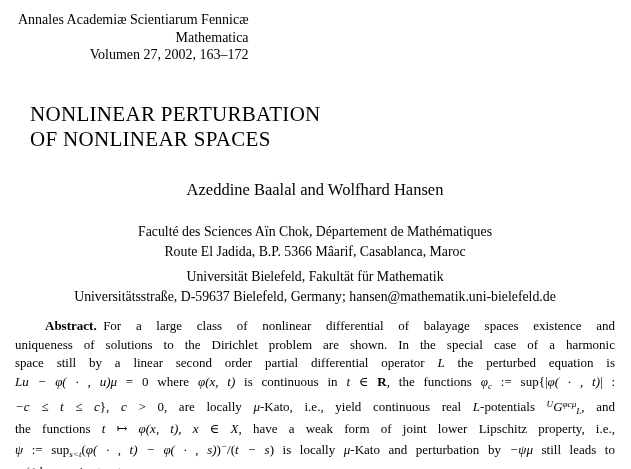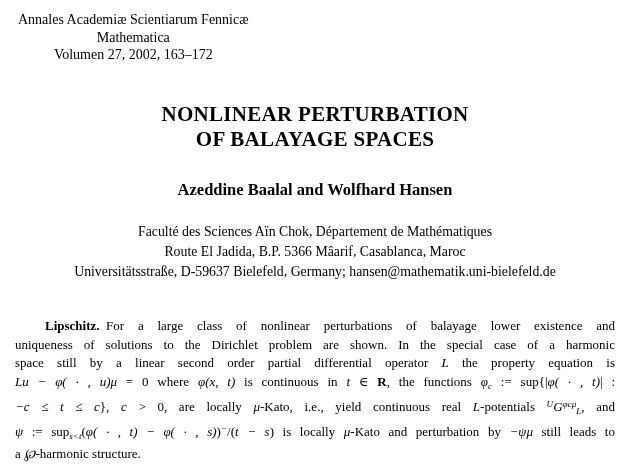--- a/index.html
+++ b/index.html
@@ -11,41 +11,41 @@
     color: #000000;
     font-family: "Liberation Serif", "DejaVu Serif", serif;
     overflow: hidden;
   }
   .journal-header {
     position: absolute;
     top: 11px;
     left: 18px;
     font-size: 14px;
     line-height: 17.5px;
-    text-align: center;
+    text-align: right;
   }
   .paper-title {
     position: absolute;
     top: 102px;
-    left: 15px;
+    left: 30px;
     width: 600px;
-    text-align: center;
+    text-align: left;
     font-size: 21px;
-    font-weight: bold;
+    font-weight: normal;
     line-height: 24.5px;
     letter-spacing: 0.3px;
   }
   .authors-line {
     position: absolute;
     top: 180px;
     left: 15px;
     width: 600px;
     text-align: center;
     font-size: 16.5px;
-    font-weight: bold;
+    font-weight: normal;
   }
   .affiliations {
     position: absolute;
     top: 222px;
     left: 15px;
     width: 600px;
     text-align: center;
     font-size: 13.8px;
     line-height: 20px;
   }
@@ -79,34 +79,36 @@
 <div class="page">
 
   <div class="journal-header">
     <div>Annales Academiæ Scientiarum Fennicæ</div>
     <div>Mathematica</div>
     <div>Volumen 27, 2002, 163–172</div>
   </div>
 
   <div class="paper-title">
     <div>NONLINEAR PERTURBATION</div>
-    <div>OF BALAYAGE SPACES</div>
+    <div>OF NONLINEAR SPACES</div>
   </div>
 
   <div class="authors-line">Azeddine Baalal and Wolfhard Hansen</div>
 
   <div class="affiliations">
     <div class="affil-line">Faculté des Sciences Aïn Chok, Département de Mathématiques</div>
     <div class="affil-line">Route El Jadida, B.P. 5366 Mâarif, Casablanca, Maroc</div>
+    <div class="affil-line group2-start">Universität Bielefeld, Fakultät für Mathematik</div>
     <div class="affil-line">Universitätsstraße, D-59637 Bielefeld, Germany; hansen@mathematik.uni-bielefeld.de</div>
   </div>
 
   <div class="abstract">
-    <div class="abs-line first"><span class="s-b">Lipschitz.</span><span class="s-n"> For a large class of nonlinear perturbations of balayage lower existence and</span></div>
+    <div class="abs-line first"><span class="s-b">Abstract.</span><span class="s-n"> For a large class of nonlinear differential of balayage spaces existence and</span></div>
     <div class="abs-line"><span class="s-n">uniqueness of solutions to the Dirichlet problem are shown. In the special case of a harmonic</span></div>
-    <div class="abs-line"><span class="s-n">space still by a linear second order partial differential operator </span><span class="s-i">L</span><span class="s-n"> the property equation is</span></div>
+    <div class="abs-line"><span class="s-n">space still by a linear second order partial differential operator </span><span class="s-i">L</span><span class="s-n"> the perturbed equation is</span></div>
     <div class="abs-line"><span class="s-i">Lu − φ( · , u)μ</span><span class="s-n"> = 0 where </span><span class="s-i">φ(x, t)</span><span class="s-n"> is continuous in </span><span class="s-i">t</span><span class="s-n"> ∈ </span><span class="s-b">R</span><span class="s-n">, the functions </span><span class="s-i">φ</span><span class="s-sub">c</span><span class="s-n"> := sup{|</span><span class="s-i">φ( · , t)</span><span class="s-n">| :</span></div>
     <div class="abs-line"><span class="s-i">−c ≤ t ≤ c</span><span class="s-n">}, </span><span class="s-i">c</span><span class="s-n"> &gt; 0, are locally </span><span class="s-i">μ</span><span class="s-n">-Kato, i.e., yield continuous real </span><span class="s-i">L</span><span class="s-n">-potentials </span><span class="s-sup">U</span><span class="s-i">G</span><span class="s-sup">φ</span><span class="s-sup">c</span><span class="s-sup">μ</span><span class="s-sub">L</span><span class="s-n">, and</span></div>
+    <div class="abs-line"><span class="s-n">the functions </span><span class="s-i">t</span><span class="s-n"> ↦ </span><span class="s-i">φ(x, t)</span><span class="s-n">, </span><span class="s-i">x</span><span class="s-n"> ∈ </span><span class="s-i">X</span><span class="s-n">, have a weak form of joint lower Lipschitz property, i.e.,</span></div>
     <div class="abs-line"><span class="s-i">ψ</span><span class="s-n"> := sup</span><span class="s-sub">s&lt;t</span><span class="s-n">(</span><span class="s-i">φ( · , t) − φ( · , s)</span><span class="s-n">)</span><span class="s-sup">−</span><span class="s-n">/(</span><span class="s-i">t − s</span><span class="s-n">) is locally </span><span class="s-i">μ</span><span class="s-n">-Kato and perturbation by </span><span class="s-i">−ψμ</span><span class="s-n"> still leads to</span></div>
     <div class="abs-line last"><span class="s-n">a </span><span class="s-scr">℘</span><span class="s-n">-harmonic structure.</span></div>
   </div>
 
 </div>
 
 </body></html>

